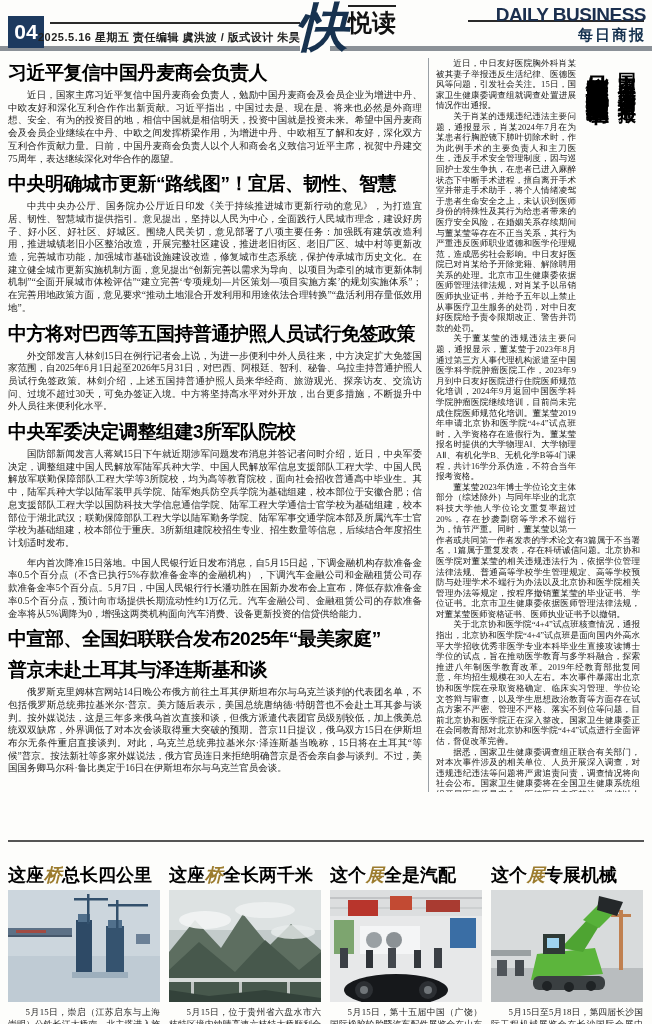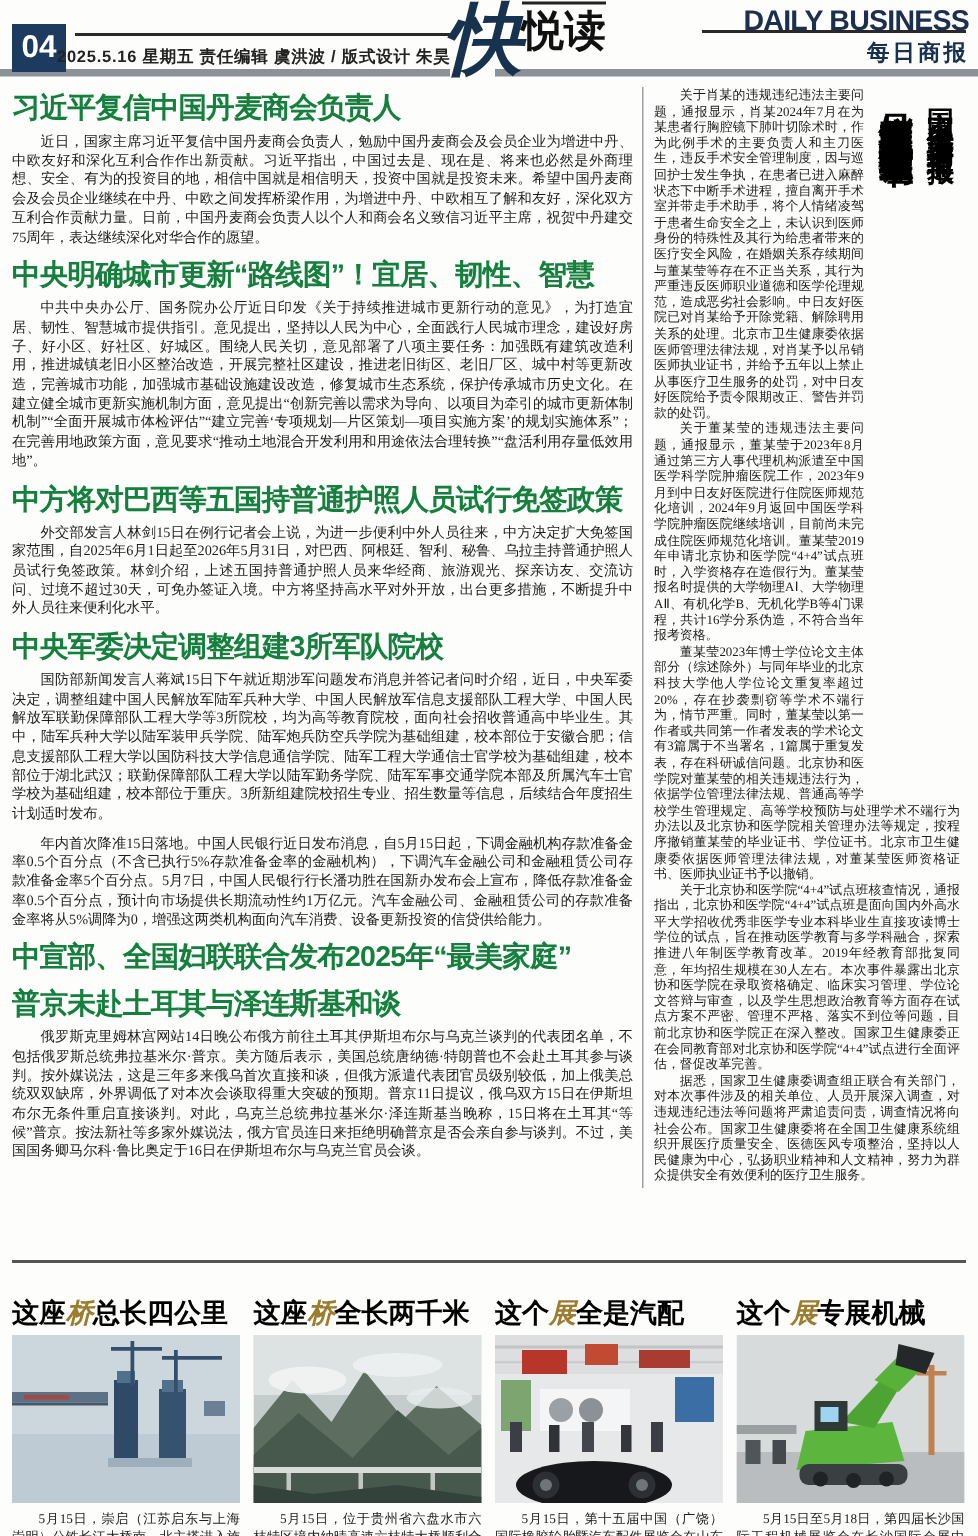--- a/index.html
+++ b/index.html
@@ -14,37 +14,37 @@
     font-size:21px; font-weight:bold; text-align:center; line-height:32px; }
   .dateline { position:absolute; left:38px; top:30px; font-family:"Liberation Sans",sans-serif;
     font-size:11px; font-weight:bold; color:#222; letter-spacing:.5px; white-space:nowrap; }
   .hline-l { position:absolute; left:50px; top:22px; width:250px; height:2px; background:#2a2a2a; }
   .hline-r { position:absolute; left:468px; top:20px; width:176px; height:2px; background:#2a2a2a; }
   .gbar-l { position:absolute; left:0; top:46px; width:300px; height:5px; background:#8b9197; }
   .gbar-r { position:absolute; left:330px; top:46px; width:322px; height:5px; background:#8b9197; }
   .masthead { position:absolute; left:296px; top:0px; height:56px; white-space:nowrap; }
   .mast-big { font-family:"Liberation Serif",serif; font-size:52px; font-weight:bold;
     color:#17324f; line-height:56px; font-style:italic; }
-  .mast-rest { font-family:"Liberation Sans",sans-serif; font-size:28px; font-weight:bold;
+  .mast-rest { font-family:"Liberation Sans",sans-serif; font-size:24px; font-weight:bold;
     color:#111; vertical-align:14px; border-top:2px solid #222; padding-top:2px; }
   .brand { position:absolute; right:6px; top:4px; text-align:right;
     font-family:"Liberation Sans",sans-serif; }
   .brand-en { font-size:19px; font-weight:bold; color:#1b2f4e; letter-spacing:-0.5px; }
   .brand-cn { font-size:15px; font-weight:bold; color:#16324f; letter-spacing:2px; }
 
   
   .main { position:absolute; top:58px; left:8px; width:638px; height:734px;
     display:flex; overflow:hidden; }
   .col-left { width:420px; padding-right:6px; }
   .col-right { width:212px; border-left:1px solid #9aa0a6; padding-left:7px;
     font-size:8.6px; line-height:10.6px; text-align:justify; overflow:hidden; }
 
   .art { margin-bottom:7px; }
   .art h2 { font-family:"Liberation Sans",sans-serif; font-weight:bold;
-    font-size:19px; line-height:24px; letter-spacing:-0.5px; color:#15803d;
+    font-size:19px; line-height:24px; letter-spacing:-0.5px; color:#000000;
     margin:3px 0 4px 0; white-space:nowrap; }
   .art p { font-size:9.5px; line-height:12.7px; text-align:justify;
     text-indent:2em; color:#1c1c1c; }
 
   .vhead { float:right; writing-mode:vertical-rl; height:466px; margin:0 0 6px 6px;
     font-family:"Liberation Sans",sans-serif; color:#000; }
   .vhead .kicker { font-size:18px; font-weight:bold; letter-spacing:3px; line-height:26px; }
   .vhead .vmain { font-size:23px; font-weight:bold; letter-spacing:1px; line-height:32px; }
   .col-right p { text-indent:2em; margin:0; }
 
@@ -106,20 +106,21 @@
         <h2>普京未赴土耳其与泽连斯基和谈</h2>
         <p>俄罗斯克里姆林宫网站14日晚公布俄方前往土耳其伊斯坦布尔与乌克兰谈判的代表团名单，不包括俄罗斯总统弗拉基米尔·普京。美方随后表示，美国总统唐纳德·特朗普也不会赴土耳其参与谈判。按外媒说法，这是三年多来俄乌首次直接和谈，但俄方派遣代表团官员级别较低，加上俄美总统双双缺席，外界调低了对本次会谈取得重大突破的预期。普京11日提议，俄乌双方15日在伊斯坦布尔无条件重启直接谈判。对此，乌克兰总统弗拉基米尔·泽连斯基当晚称，15日将在土耳其“等候”普京。按法新社等多家外媒说法，俄方官员连日来拒绝明确普京是否会亲自参与谈判。不过，美国国务卿马尔科·鲁比奥定于16日在伊斯坦布尔与乌克兰官员会谈。</p>
       </div>
     </div>
 
     <div class="col-right">
       <div class="vhead">
         <div class="kicker">国家卫生健康委调查组通报：</div>
         <div class="vmain">吊销肖某医师执业证书 撤销董某莹四项证书</div>
       </div>
+      <p>近日，中日友好医院胸外科肖某被其妻子举报违反生活纪律、医德医风等问题，引发社会关注。15日，国家卫生健康委调查组就调查处置进展情况作出通报。</p>
       <p>关于肖某的违规违纪违法主要问题，通报显示，肖某2024年7月在为某患者行胸腔镜下肺叶切除术时，作为此例手术的主要负责人和主刀医生，违反手术安全管理制度，因与巡回护士发生争执，在患者已进入麻醉状态下中断手术进程，擅自离开手术室并带走手术助手，将个人情绪凌驾于患者生命安全之上，未认识到医师身份的特殊性及其行为给患者带来的医疗安全风险，在婚姻关系存续期间与董某莹等存在不正当关系，其行为严重违反医师职业道德和医学伦理规范，造成恶劣社会影响。中日友好医院已对肖某给予开除党籍、解除聘用关系的处理。北京市卫生健康委依据医师管理法律法规，对肖某予以吊销医师执业证书，并给予五年以上禁止从事医疗卫生服务的处罚，对中日友好医院给予责令限期改正、警告并罚款的处罚。</p>
       <p>关于董某莹的违规违法主要问题，通报显示，董某莹于2023年8月通过第三方人事代理机构派遣至中国医学科学院肿瘤医院工作，2023年9月到中日友好医院进行住院医师规范化培训，2024年9月返回中国医学科学院肿瘤医院继续培训，目前尚未完成住院医师规范化培训。董某莹2019年申请北京协和医学院“4+4”试点班时，入学资格存在造假行为。董某莹报名时提供的大学物理AⅠ、大学物理AⅡ、有机化学B、无机化学B等4门课程，共计16学分系伪造，不符合当年报考资格。</p>
       <p>董某莹2023年博士学位论文主体部分（综述除外）与同年毕业的北京科技大学他人学位论文重复率超过20%，存在抄袭剽窃等学术不端行为，情节严重。同时，董某莹以第一作者或共同第一作者发表的学术论文有3篇属于不当署名，1篇属于重复发表，存在科研诚信问题。北京协和医学院对董某莹的相关违规违法行为，依据学位管理法律法规、普通高等学校学生管理规定、高等学校预防与处理学术不端行为办法以及北京协和医学院相关管理办法等规定，按程序撤销董某莹的毕业证书、学位证书。北京市卫生健康委依据医师管理法律法规，对董某莹医师资格证书、医师执业证书予以撤销。</p>
       <p>关于北京协和医学院“4+4”试点班核查情况，通报指出，北京协和医学院“4+4”试点班是面向国内外高水平大学招收优秀非医学专业本科毕业生直接攻读博士学位的试点，旨在推动医学教育与多学科融合，探索推进八年制医学教育改革。2019年经教育部批复同意，年均招生规模在30人左右。本次事件暴露出北京协和医学院在录取资格确定、临床实习管理、学位论文答辩与审查，以及学生思想政治教育等方面存在试点方案不严密、管理不严格、落实不到位等问题，目前北京协和医学院正在深入整改。国家卫生健康委正在会同教育部对北京协和医学院“4+4”试点进行全面评估，督促改革完善。</p>
       <p>据悉，国家卫生健康委调查组正联合有关部门，对本次事件涉及的相关单位、人员开展深入调查，对违规违纪违法等问题将严肃追责问责，调查情况将向社会公布。国家卫生健康委将在全国卫生健康系统组织开展医疗质量安全、医德医风专项整治，坚持以人民健康为中心，弘扬职业精神和人文精神，努力为群众提供安全有效便利的医疗卫生服务。</p>
     </div>
   </div>
 
   <div class="bottom">
 

